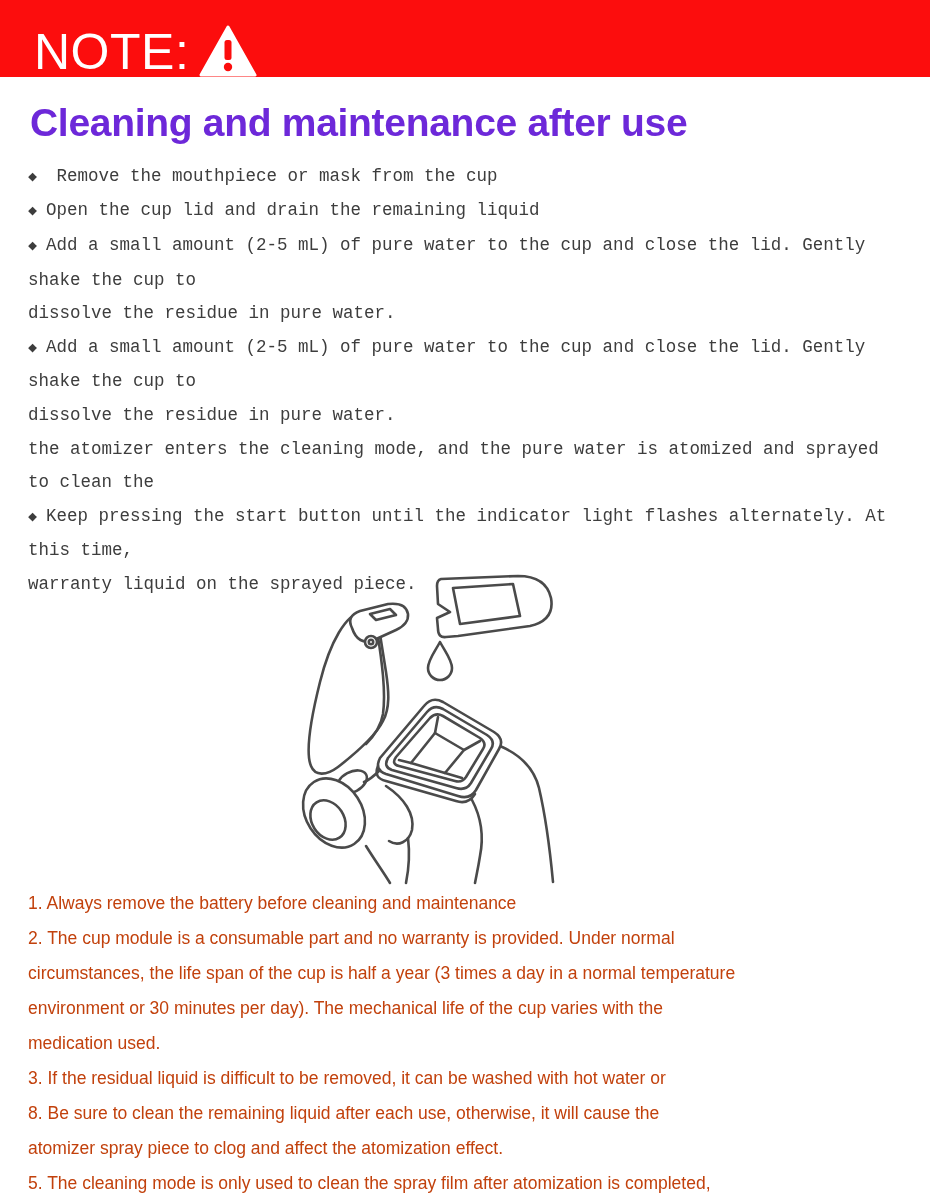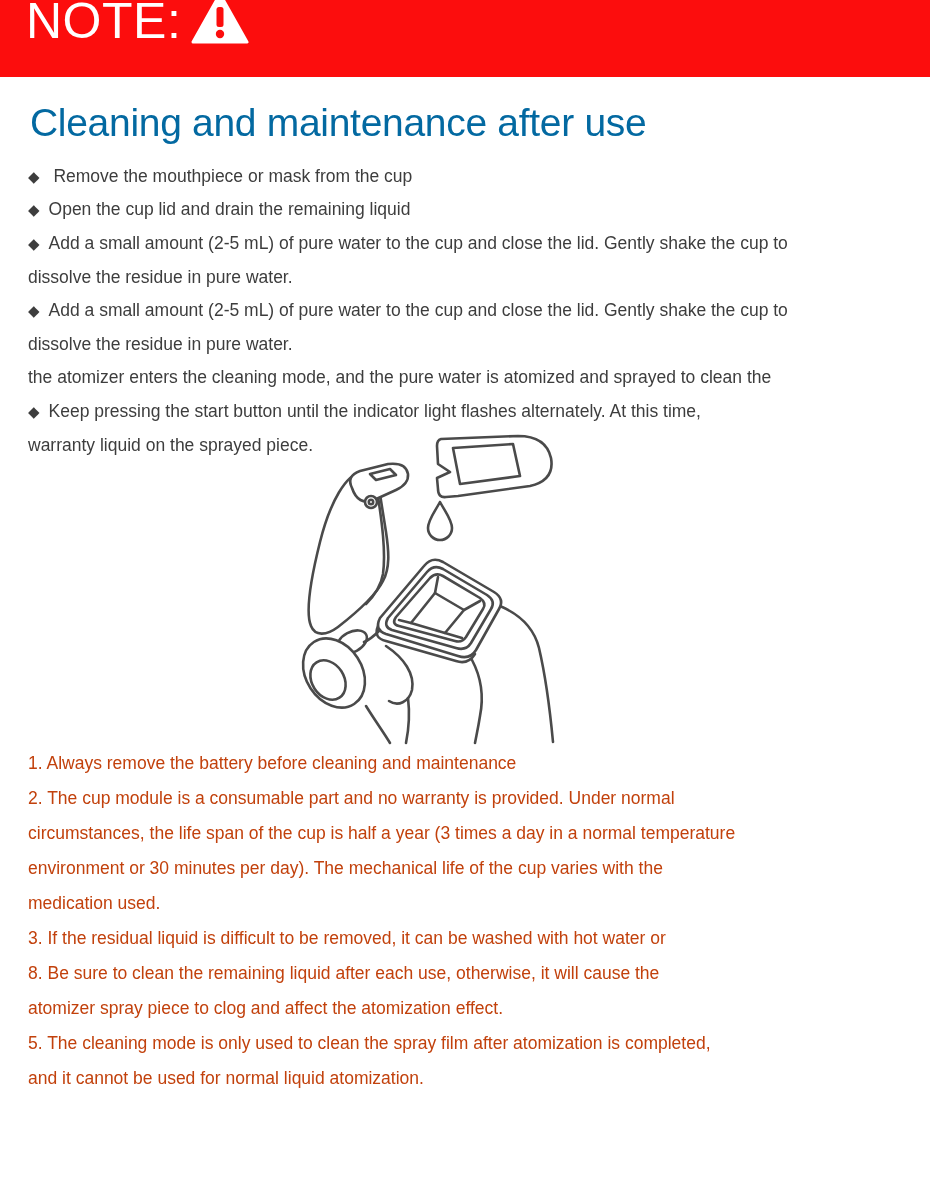--- a/index.html
+++ b/index.html
@@ -8,47 +8,48 @@
     height: 1200px;
     background: #ffffff;
     font-family: "Liberation Sans", sans-serif;
     position: relative;
     overflow: hidden;
   }
   .banner {
     height: 77px;
     background: #fc0d0d;
     display: flex;
-    align-items: flex-start;
-    padding-left: 26px;
+    align-items: flex-end;
+    padding-left: 34px;
     box-sizing: border-box;
   }
   .banner .label {
     color: #ffffff;
     font-size: 50px;
     line-height: 1;
     letter-spacing: 0.5px;
     margin-top: -4px;
   }
   .banner .warn-icon {
     margin-left: 10px;
     margin-top: -8px;
   }
   h1.title {
     margin: 23px 0 0 30px;
     font-size: 39px;
-    font-weight: 400;
-    color: #0369a1;
+    font-weight: 700;
+    color: #6d28d9;
     line-height: 1.2;
     letter-spacing: -0.3px;
   }
   .bullets {
     margin: 13px 28px 0 28px;
     font-size: 17.5px;
     color: #3d3d3d;
+    font-family: Liberation Mono, monospace;
   }
   .bullets .line {
     line-height: 33.6px;
     white-space: pre-wrap;
   }
   .bullet-glyph {
     font-size: 15px;
     margin-right: 9px;
     color: #3d3d3d;
   }

